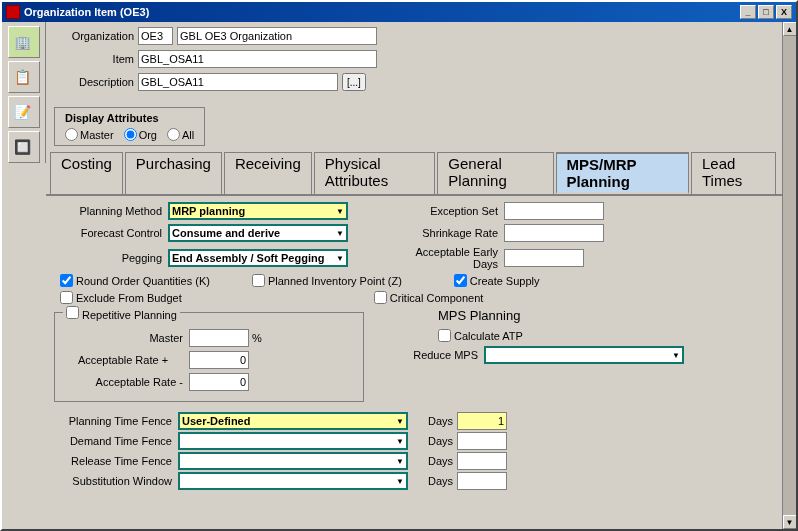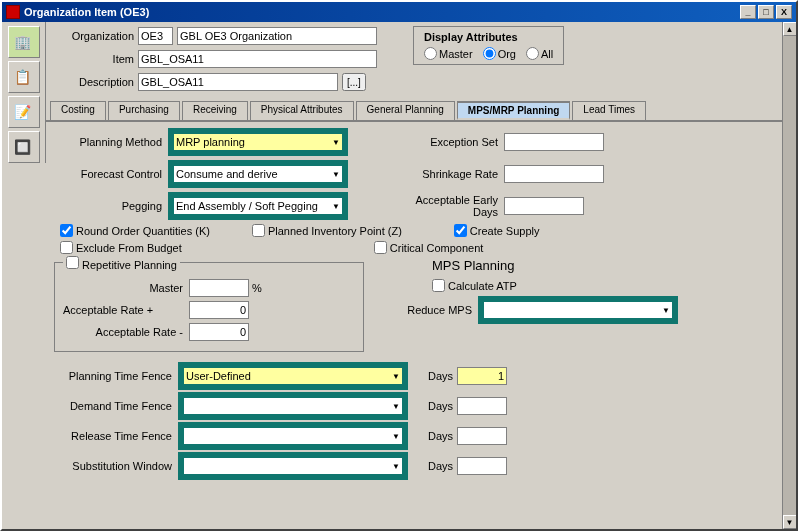--- a/index.html
+++ b/index.html
@@ -84,21 +84,21 @@
       padding: 0 4px;
       margin-top: 4px;
       border-bottom: 2px solid #808080;
     }
 
     .tab {
       padding: 2px 10px;
       border: 1px solid #808080;
       border-bottom: none;
       background: #d4d0c8;
-      font-size: 10px;
+      font-size: 15px;
       cursor: pointer;
       margin-right: 2px;
       position: relative;
       top: 0;
     }
 
     .tab.active {
       background: #d4d0c8;
       border-bottom: 2px solid #d4d0c8;
       font-weight: bold;
@@ -119,29 +119,30 @@
       align-items: center;
       margin-bottom: 4px;
     }
 
     .field-label {
       font-size: 11px;
       text-align: right;
     }
 
     .dropdown {
-      border: 6px solid #0f766e;
+      border: 2px solid #0f766e;
       background: white;
-      height: 28px;
+      height: 18px;
       font-size: 11px;
       padding: 0 2px;
       display: flex;
       align-items: center;
       position: relative;
       cursor: pointer;
+      font-weight: bold;
     }
 
     .dropdown.highlighted {
       background: #ffffa0;
     }
 
     .dropdown-arrow {
       position: absolute;
       right: 2px;
       font-size: 8px;
@@ -275,21 +276,21 @@
     <div class="side-btn" style="font-size:14px;">🔲</div>
   </div>
 
   <div class="scrollbar">
     <div class="scroll-btn">▲</div>
     <div class="scroll-track"></div>
     <div class="scroll-btn">▼</div>
   </div>
 
   <div class="header-area">
-    <div style="display:flex; gap:36px; align-items:flex-start;">
+    <div style="display:flex; gap:12px; align-items:flex-start;flex-direction:column;">
       <div>
         <div class="form-row">
           <span class="label" style="width:80px;">Organization</span>
           <input type="text" class="text-input" style="width: 35px; margin-left: 4px;" value="OE3">
           <input type="text" class="text-input" style="width: 200px; margin-left: 4px;" value="GBL OE3 Organization">
         </div>
         <div class="form-row">
           <span class="label" style="width:80px;">Item</span>
           <input type="text" class="text-input" style="width: 239px; margin-left: 4px;" value="GBL_OSA11">
         </div>
@@ -372,34 +373,34 @@
 
     <div class="checkbox-row" style="margin-left:8px; margin-bottom:4px;">
       <label class="checkbox-item">
         <input type="checkbox" style=""> Exclude From Budget
       </label>
       <label class="checkbox-item" style="margin-left:180px;">
         <input type="checkbox" style=""> Critical Component
       </label>
     </div>
 
-    <div style="display:flex; gap:6px; margin-top:2px;">
+    <div style="display:flex; gap:12px; margin-top:2px;">
 
       <div class="groupbox" style="width:310px;">
         <label class="groupbox-label">
           <input type="checkbox" style=""> <span>Repetitive Planning</span>
         </label>
         <div style="height:12px;"></div>
         <div class="field-row">
           <span class="field-label" style="width:120px; text-align:right;">Master</span>
           <input type="text" style="width: 60px; margin-left: 6px; height: 18px; font-size: 11px; border: 1px solid rgb(128, 128, 128);" value="">
           <span style="margin-left:3px; font-size:11px;">%</span>
         </div>
         <div class="field-row">
-          <span class="field-label" style="width:120px; text-align:left;">Acceptable Rate +</span>
+          <span class="field-label" style="width:120px; text-align:center;">Acceptable Rate +</span>
           <input type="text" style="width: 60px; margin-left: 6px; height: 18px; font-size: 11px; border: 1px solid rgb(128, 128, 128); text-align: right;" value="0">
         </div>
         <div class="field-row">
           <span class="field-label" style="width:120px; text-align:right;">Acceptable Rate -</span>
           <input type="text" style="width: 60px; margin-left: 6px; height: 18px; font-size: 11px; border: 1px solid rgb(128, 128, 128); text-align: right;" value="0">
         </div>
       </div>
 
       <div style="flex:1; position:relative;">
         <div style="font-size:13px; font-weight:normal; margin-bottom:6px; margin-left:60px;">MPS Planning</div>

